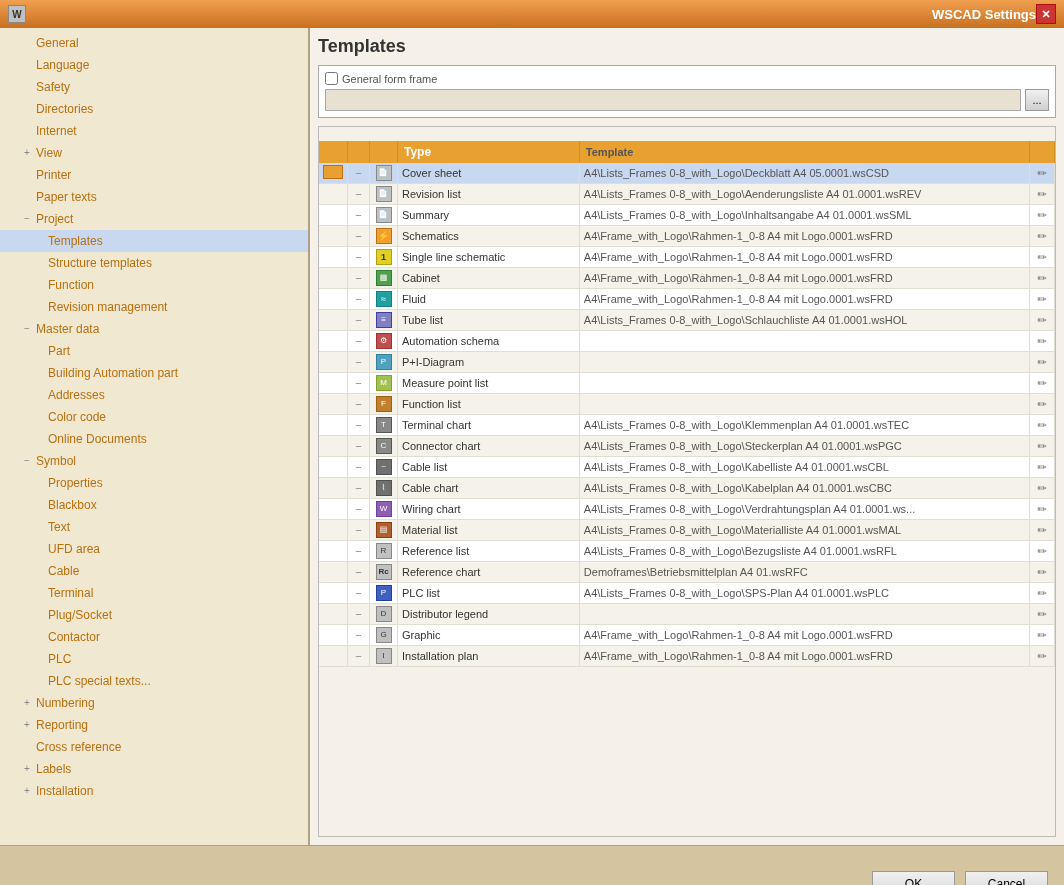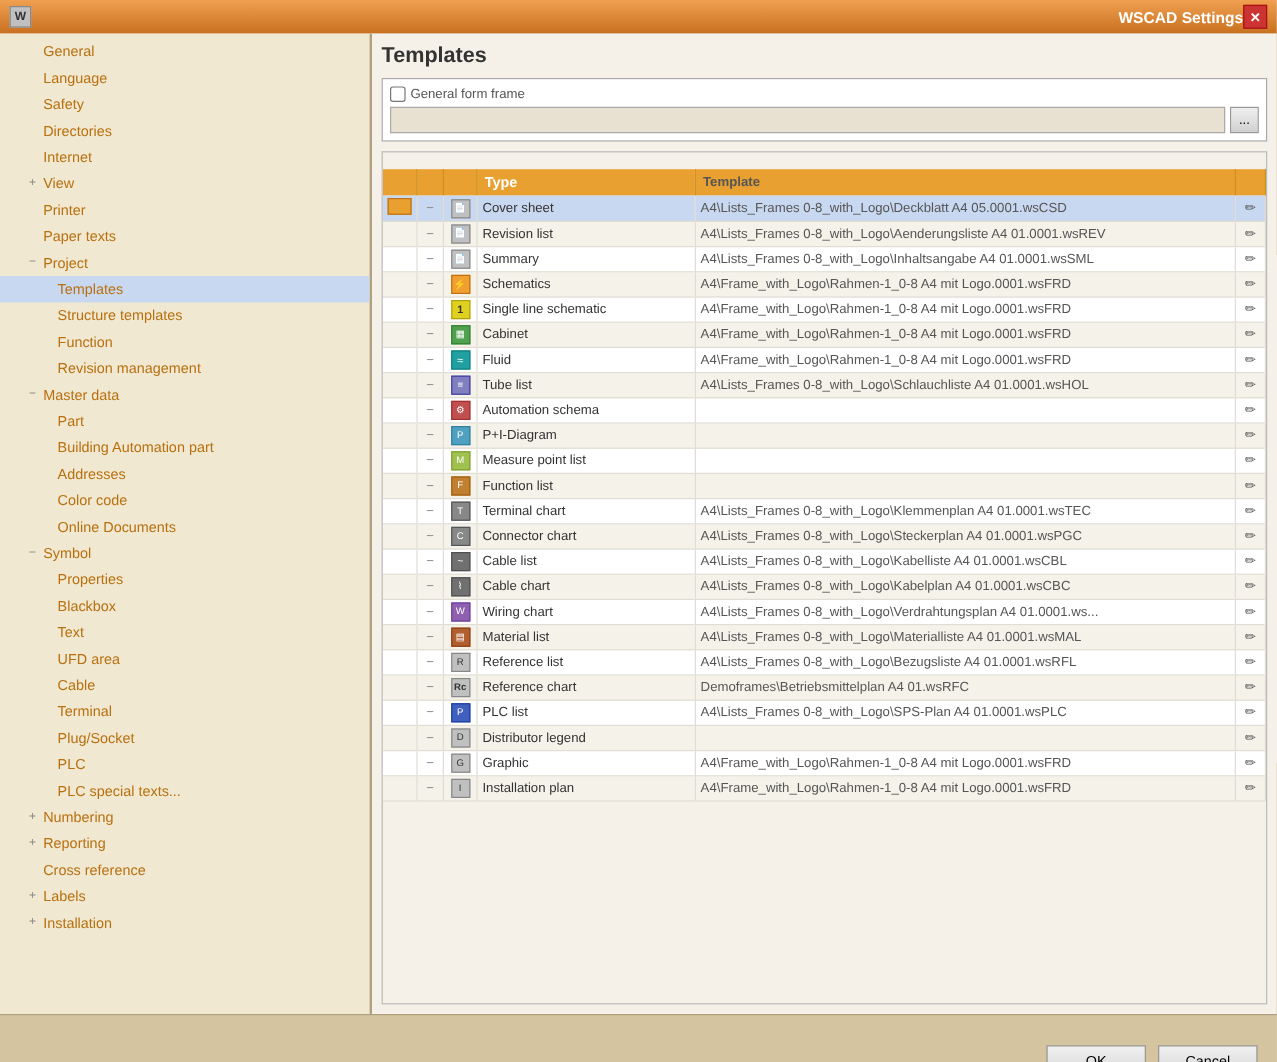--- a/index.html
+++ b/index.html
@@ -338,20 +338,24 @@
         <span class="expand-icon"></span>
         <span>Cable</span>
       </div>
       <div class="sidebar-item indent2">
         <span class="expand-icon"></span>
         <span>Terminal</span>
       </div>
       <div class="sidebar-item indent2">
         <span class="expand-icon"></span>
         <span>Plug/Socket</span>
+      </div>
+      <div class="sidebar-item indent2">
+        <span class="expand-icon"></span>
+        <span>Contactor</span>
       </div>
       <div class="sidebar-item indent2">
         <span class="expand-icon"></span>
         <span>PLC</span>
       </div>
       <div class="sidebar-item indent2">
         <span class="expand-icon"></span>
         <span>PLC special texts...</span>
       </div>
       <div class="sidebar-item indent1">

